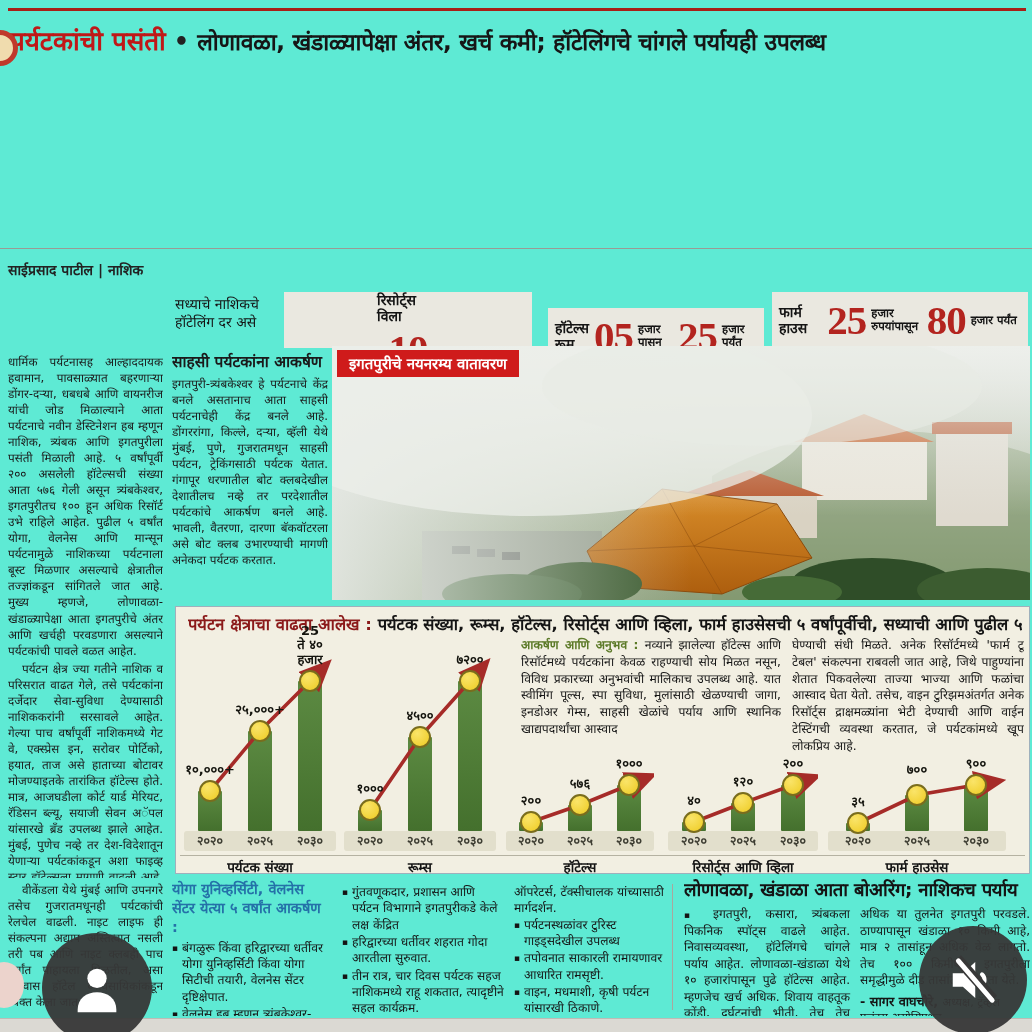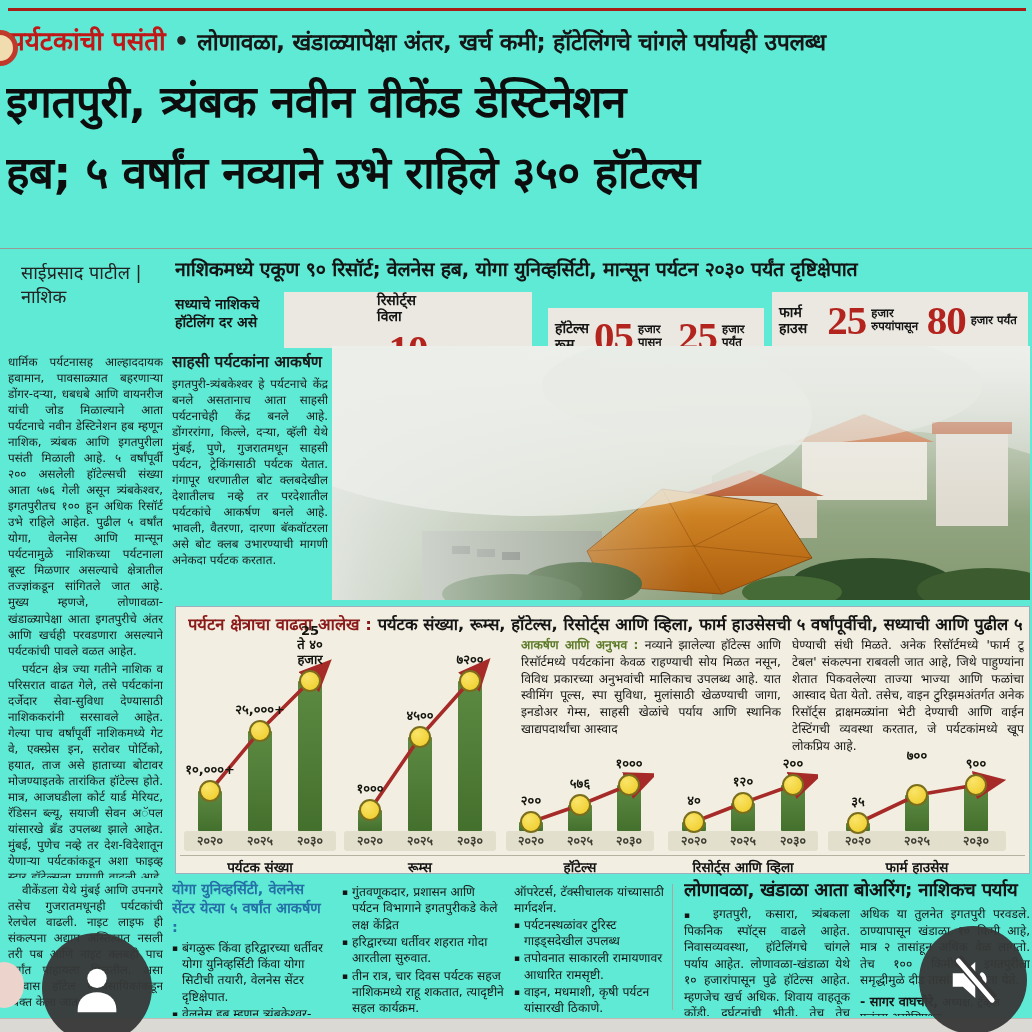--- a/index.html
+++ b/index.html
@@ -8,24 +8,24 @@
   .abs{position:absolute;}
   .jtext{text-align:justify;}
   
   #top-rule{left:8px;right:6px;top:8px;height:3px;background:#a81f17;}
   #kicker-row{left:10px;top:22px;width:1020px;white-space:nowrap;overflow:hidden;}
   #kicker-badge{color:#c01818;font-weight:bold;font-size:26px;}
   #kicker-bullet{color:#222;font-size:24px;font-weight:bold;margin:0 8px;}
   #kicker-text{color:#161616;font-weight:bold;font-size:23px;letter-spacing:-0.3px;}
   #headline{left:6px;top:66px;width:1022px;font-size:44px;font-weight:800;line-height:1.62;letter-spacing:-0.5px;color:#0d0d0d;white-space:nowrap;overflow:hidden;}
   #mid-rule{left:0;right:0;top:248px;height:1px;background:#9a9a94;}
-  #byline{left:21px;top:260px;width:160px;font-size:18px;font-weight:normal;color:#222;}
+  #byline{left:8px;top:260px;width:160px;font-size:14px;font-weight:bold;color:#222;}
   #subheadline{left:175px;top:255px;width:855px;font-size:19.5px;font-weight:bold;white-space:nowrap;overflow:hidden;letter-spacing:-0.2px;}
   
-  #rates-label{left:175px;top:296px;width:104px;font-size:14px;font-weight:bold;line-height:1.25;}
+  #rates-label{left:175px;top:296px;width:104px;font-size:14px;font-weight:normal;line-height:1.25;}
   .rate-box{top:292px;height:56px;background:#eae8e0;display:flex;align-items:center;gap:5px;padding:0 7px;box-sizing:border-box;}
   .rate-cat{font-size:14px;font-weight:bold;line-height:1.15;width:62px;}
   .rate-num{font-family:"Liberation Serif",serif;font-size:41px;font-weight:bold;color:#b3241f;letter-spacing:-1px;line-height:1;}
   .rate-unit{font-size:11.5px;font-weight:bold;line-height:1.12;width:72px;}
   
   .bodytext{font-size:11.8px;line-height:1.36;color:#1a1a1a;overflow:hidden;}
   #col1a{left:8px;top:354px;width:155px;height:524px;}
   #col1a .p2{text-indent:14px;margin-top:2px;}
   #col1b{left:8px;top:882px;width:155px;height:132px;text-indent:14px;}
   #col2{left:172px;top:352px;width:156px;height:248px;overflow:hidden;}
@@ -79,28 +79,23 @@
 <body>
 
 <div id="page">
 
   <div class="abs" id="top-rule"></div>
 
   <div class="abs" id="kicker-row">
     <span id="kicker-badge">पर्यटकांची पसंती</span><span id="kicker-bullet">•</span><span id="kicker-text">लोणावळा, खंडाळ्यापेक्षा अंतर, खर्च कमी; हॉटेलिंगचे चांगले पर्यायही उपलब्ध</span>
   </div>
 
-  <div class="abs" id="headline">
-    <div>इगतपुरी, त्र्यंबक नवीन वीकेंड डेस्टिनेशन</div>
-    <div>हब; ५ वर्षांत नव्याने उभे राहिले ३५० हॉटेल्स</div>
-  </div>
 
   <div class="abs" id="mid-rule"></div>
   <div class="abs" id="byline">साईप्रसाद पाटील | नाशिक</div>
-  <div class="abs" id="subheadline">नाशिकमध्ये एकूण ९० रिसॉर्ट; वेलनेस हब, योगा युनिव्हर्सिटी, मान्सून पर्यटन २०३० पर्यंत दृष्टिक्षेपात</div>
 
   <div class="abs" id="rates-label">सध्याचे नाशिकचे हॉटेलिंग दर असे</div>
 
   <div class="abs rate-box" style="left:284px;width:248px;flex-direction:column;">
     <span class="rate-cat">रिसोर्ट्स विला</span>
     <span class="rate-num">10</span>
     <span class="rate-unit">हजार रुपयांपासून</span>
     <span class="rate-num">45</span>
     <span class="rate-unit">हजार पर्यंत</span>
   </div>
@@ -173,20 +168,21 @@
       <ellipse cx="180" cy="248" rx="70" ry="20" fill="#44663a"></ellipse>
       <ellipse cx="540" cy="236" rx="80" ry="24" fill="#2f4d28"></ellipse>
       <ellipse cx="655" cy="244" rx="70" ry="22" fill="#3c5c30"></ellipse>
       <ellipse cx="460" cy="246" rx="50" ry="16" fill="#466b37"></ellipse>
       <rect x="0" y="0" width="698" height="170" fill="url(#fogv)"></rect>
       <rect x="0" y="0" width="360" height="254" fill="url(#fogl)"></rect>
       <ellipse cx="200" cy="70" rx="280" ry="100" fill="#ecefe9" opacity="0.75"></ellipse>
       <ellipse cx="430" cy="40" rx="220" ry="60" fill="#e8ebe5" opacity="0.6"></ellipse>
     </svg>
   </div>
+  <div class="abs" id="photo-caption">इगतपुरीचे नयनरम्य वातावरण</div>
 
   <div class="abs" id="panel">
     <div class="abs" id="panel-title">
       <span class="lead">पर्यटन क्षेत्राचा वाढता आलेख : </span><span>पर्यटक संख्या, रूम्स, हॉटेल्स, रिसोर्ट्स आणि व्हिला, फार्म हाउसेसची ५ वर्षांपूर्वीची, सध्याची आणि पुढील ५ वर्षांची स्थिती</span>
     </div>
 
     <div class="chart" style="left:8px;top:28px;width:152px;height:216px;">
         <div class="strip">
           <span class="year" style="left: 26px;">२०२०</span>
           <span class="year" style="left: 76px;">२०२५</span>
@@ -287,21 +283,21 @@
         <div class="strip">
           <span class="year" style="left: 30px;">२०२०</span>
           <span class="year" style="left: 89px;">२०२५</span>
           <span class="year" style="left: 148px;">२०३०</span>
         </div>
         <div class="bar" style="left: 18px; width: 24px; top: 84px; height: 8px;"></div>
         <div class="dot" style="left: 19px; top: 73px;"></div>
         <div class="vlabel" style="left: 30px; top: 70px;">३५</div>
         <div class="bar" style="left: 77px; width: 24px; top: 56px; height: 36px;"></div>
         <div class="dot" style="left: 78px; top: 45px;"></div>
-        <div class="vlabel" style="left: 89px; top: 24px; text-align: right;">७००</div>
+        <div class="vlabel" style="left: 89px; top: 38px; text-align: right;">७००</div>
         <div class="bar" style="left: 136px; width: 24px; top: 46px; height: 46px;"></div>
         <div class="dot" style="left: 137px; top: 35px;"></div>
         <div class="vlabel" style="left: 148px; top: 32px;">९००</div>
         <svg width="178" height="112">
           <defs>
             <marker id="arw4" markerWidth="9" markerHeight="8" refX="6" refY="4" orient="auto">
               <polygon points="0,0 9,4 0,8" fill="#a62b28"></polygon>
             </marker>
           </defs>
           <path d="M30,84 L89,56 L148,46 L167.71877115268927,42.657835397849276" stroke="#a62b28" stroke-width="3.6" fill="none" marker-end="url(#arw4)"></path>

